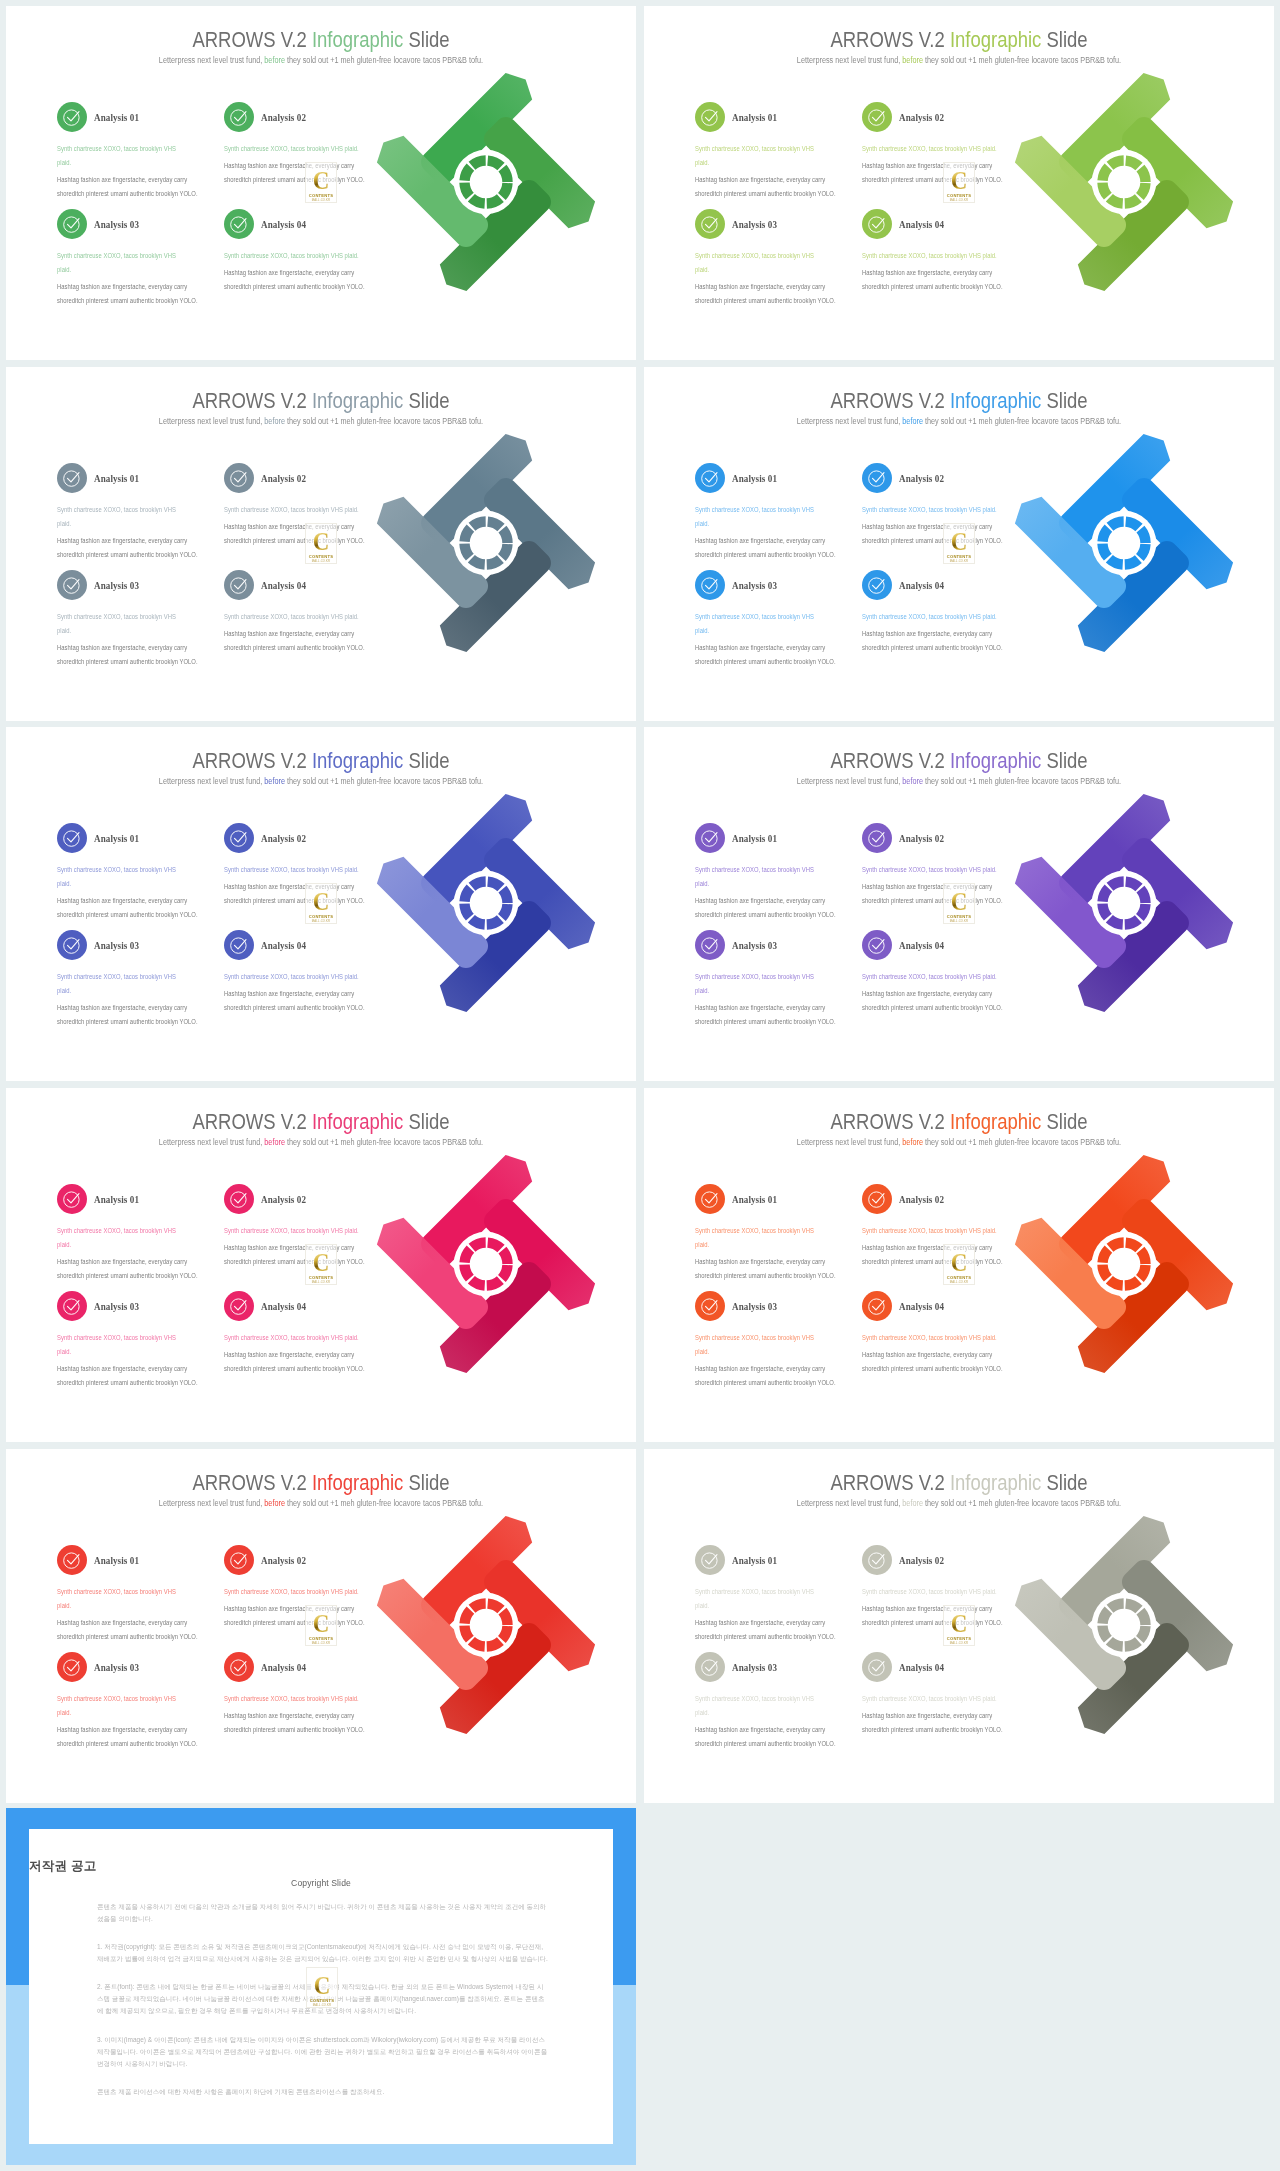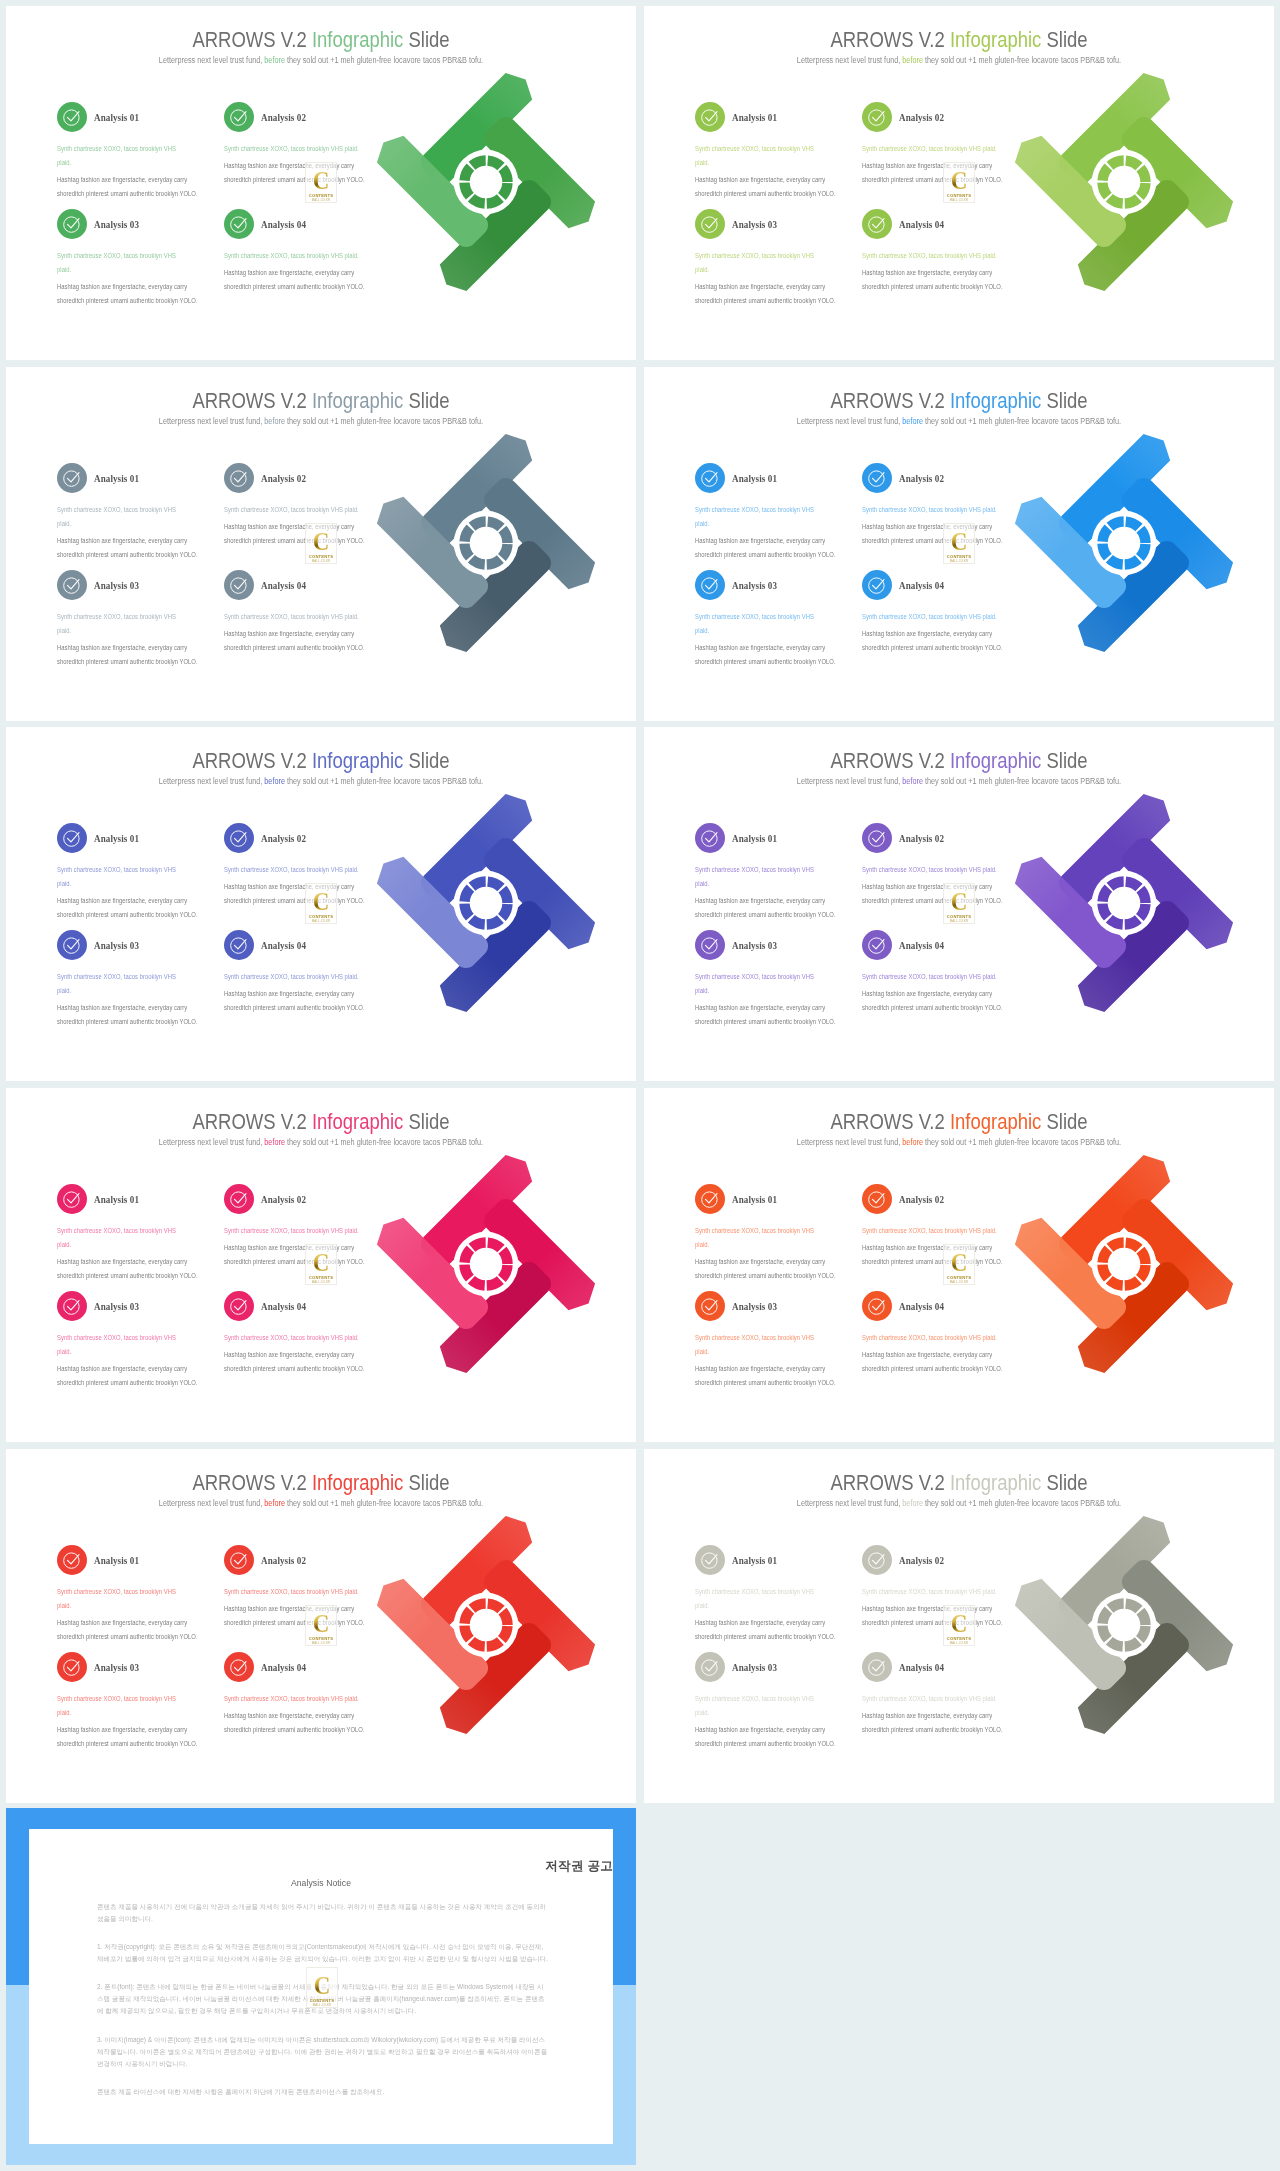--- a/index.html
+++ b/index.html
@@ -34,21 +34,21 @@
          background:linear-gradient(160deg,#f7eeb6 0%,#d8b43c 33%,#7a5a06 56%,#c9a52a 72%,#f3e7ad 100%);
          -webkit-background-clip:text;background-clip:text;color:transparent;
          transform:scaleX(.92);}
   .wm .t1{font-size:4.1px;font-weight:700;letter-spacing:.25px;color:#a98c20;margin-top:1px;}
   .wm .t2{font-size:2.7px;letter-spacing:.2px;color:#bda251;margin-top:1.6px;}
   
   .cslide{position:absolute;left:6px;top:1808px;width:630px;height:357px;}
   .cframe{position:absolute;inset:0;background:#3c9bf0;}
   .cframe2{position:absolute;left:0;top:177px;width:630px;height:180px;background:#a8d7f9;}
   .cinner{position:absolute;left:23px;top:21px;width:584px;height:315px;background:#fff;}
-  .c-title{position:absolute;left:0;right:0;top:29px;text-align:right;font-size:12.6px;
+  .c-title{position:absolute;left:0;right:0;top:29px;text-align:left;font-size:12.6px;
            font-weight:700;color:#4d4d4d;letter-spacing:.2px;}
   .c-sub{position:absolute;left:0;right:0;top:49px;text-align:center;font-size:8.6px;
          color:#636363;letter-spacing:.1px;}
   .c-body{position:absolute;left:68px;top:72px;width:451px;font-size:6.5px;
           line-height:1.86;color:#b3b3b3;letter-spacing:.02px;}
   .c-body p{margin:0 0 16px 0;}
   .c-body p.last{margin-top:9px;}
 </style>
 </head>
 <body>
@@ -1002,21 +1002,21 @@
           <div class="t1">CONTENTS</div>
           <div class="t2">MALL.CO.KR</div>
         </div>
       </div>
     </div>
     <div class="cslide">
       <div class="cframe"></div>
       <div class="cframe2"></div>
       <div class="cinner">
         <div class="c-title">저작권 공고</div>
-        <div class="c-sub">Analysis Notice</div>
+        <div class="c-sub">Copyright Slide</div>
         <div class="c-body">
           <p>콘텐츠 제품을 사용하시기 전에 다음의 약관과 소개글을 자세히 읽어 주시기 바랍니다. 귀하가 이 콘텐츠 제품을 사용하는 것은 사용자 계약의 조건에 동의하셨음을 의미합니다.</p>
           <p>1. 저작권(copyright): 모든 콘텐츠의 소유 및 저작권은 콘텐츠메이크외교(Contentsmakeout)에 저작시에게 있습니다. 사전 승낙 없이 모방적 이용, 무단전재, 재배포가 법률에 의하여 엄격 금지되므로 재산사에게 사용하는 것은 금지되어 있습니다. 이러한 고지 없이 위반 시 준엄한 민사 및 형사상의 사법을 받습니다.</p>
           <p>2. 폰트(font): 콘텐츠 내에 탑재되는 한글 폰트는 네이버 나눔글꼴의 서체를 사용하여 제작되었습니다. 한글 외의 모든 폰트는 Windows System에 내장된 시스템 글꼴로 제작되었습니다. 네이버 나눔글꼴 라이선스에 대한 자세한 사항은 네이버 나눔글꼴 홈페이지(hangeul.naver.com)를 참조하세요. 폰트는 콘텐츠에 함께 제공되지 않으므로, 필요한 경우 해당 폰트를 구입하시거나 무료폰트로 변경하여 사용하시기 바랍니다.</p>
           <p>3. 이미지(image) &amp; 아이콘(icon): 콘텐츠 내에 탑재되는 이미지와 아이콘은 shutterstock.com과 Wikolory(iwkolory.com) 등에서 제공한 무료 저작물 라이선스 제작물입니다. 아이콘은 별도으로 제작되어 콘텐츠에만 구성합니다. 이에 관한 권리는 귀하가 별도로 확인하고 필요할 경우 라이선스를 취득하셔야 아이콘을 변경하여 사용하시기 바랍니다.</p>
           <p class="last">콘텐츠 제품 라이선스에 대한 자세한 사항은 홈페이지 하단에 기재된 콘텐츠라이선스를 참조하세요.</p>
         </div>
         <div class="cwm">
           <div class="wm">
             <div class="c">C</div>

